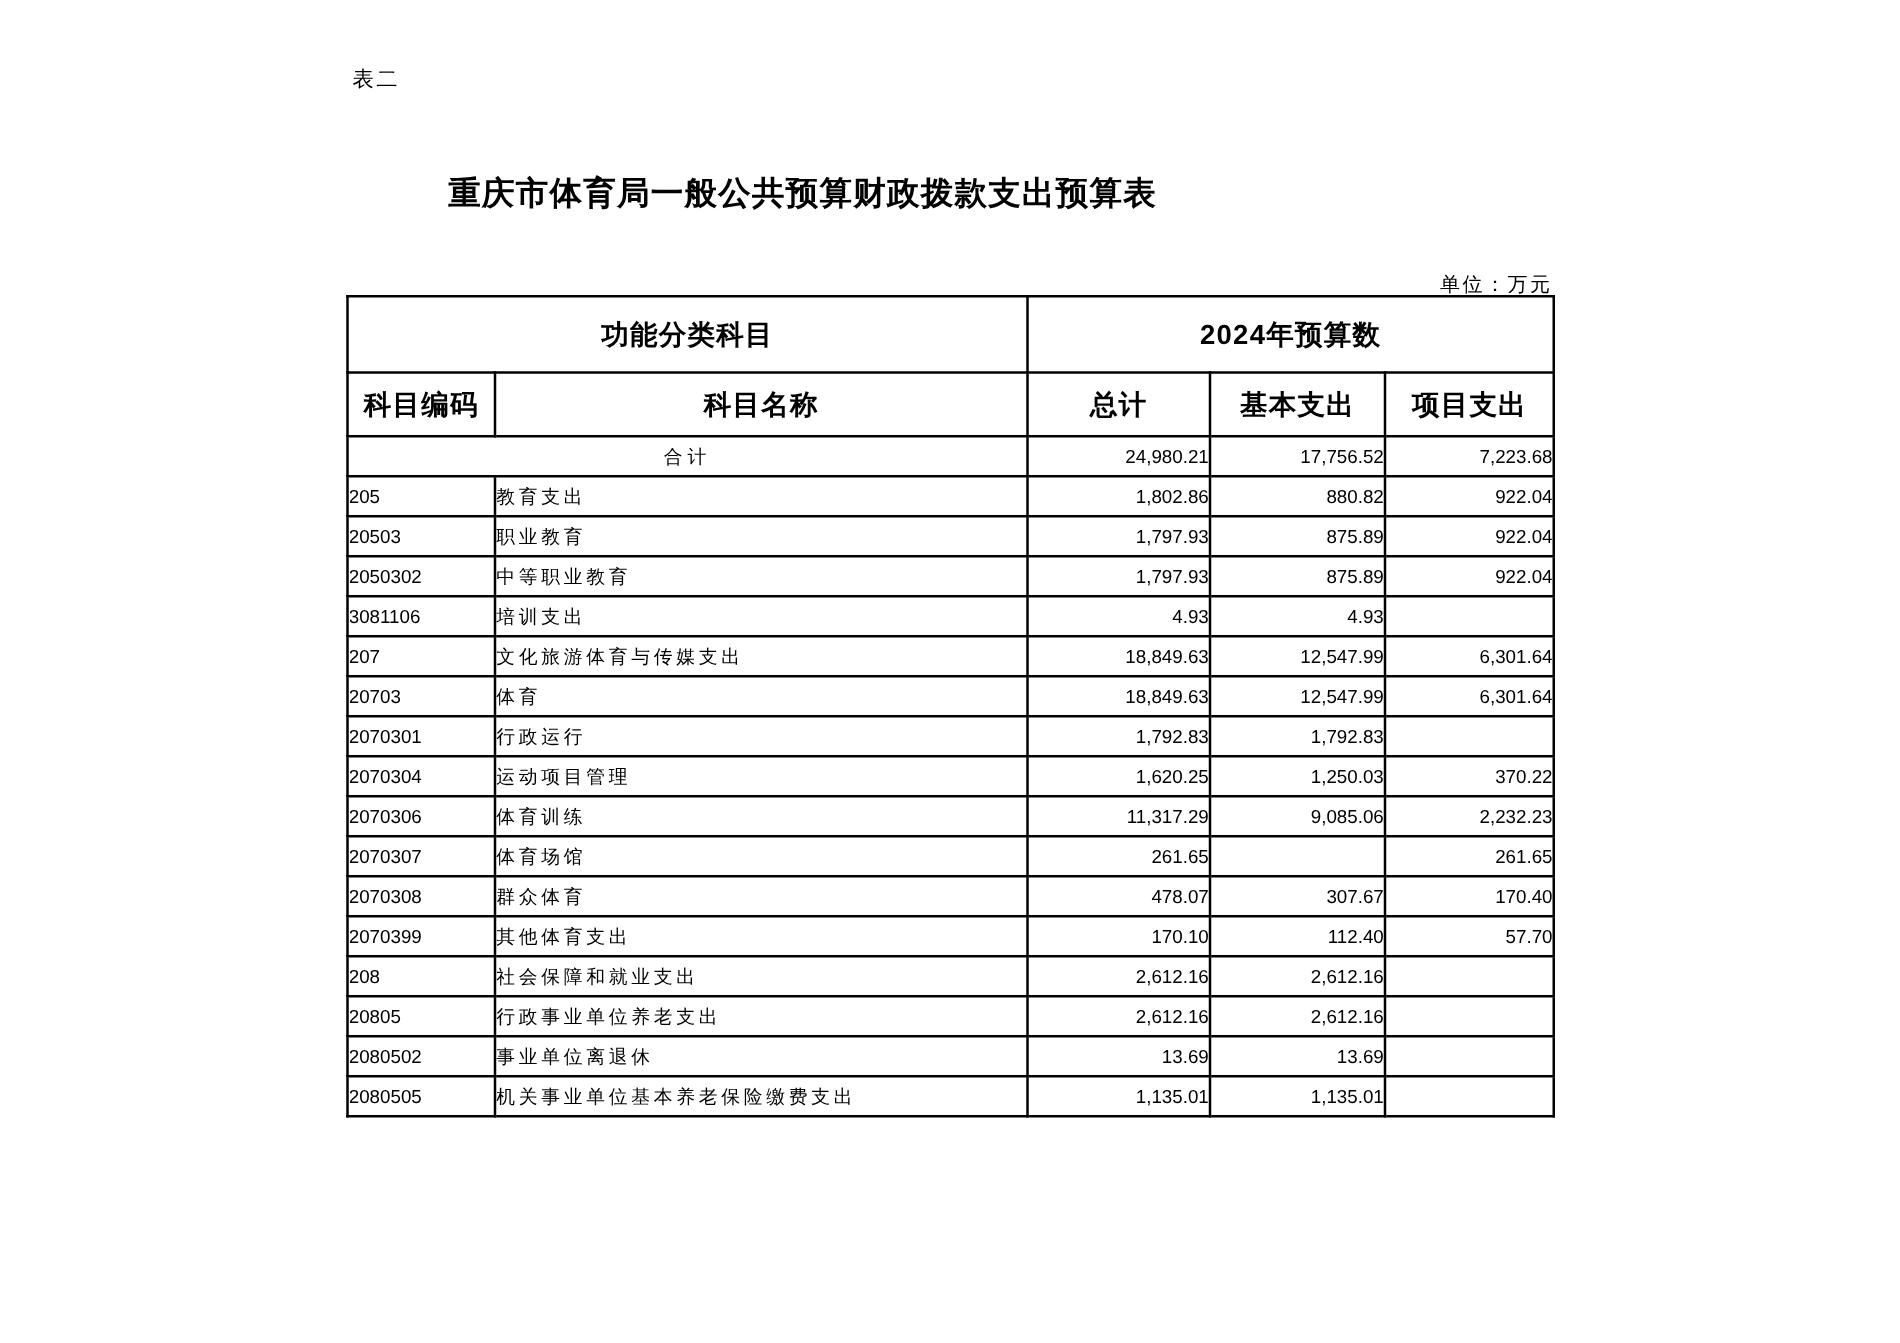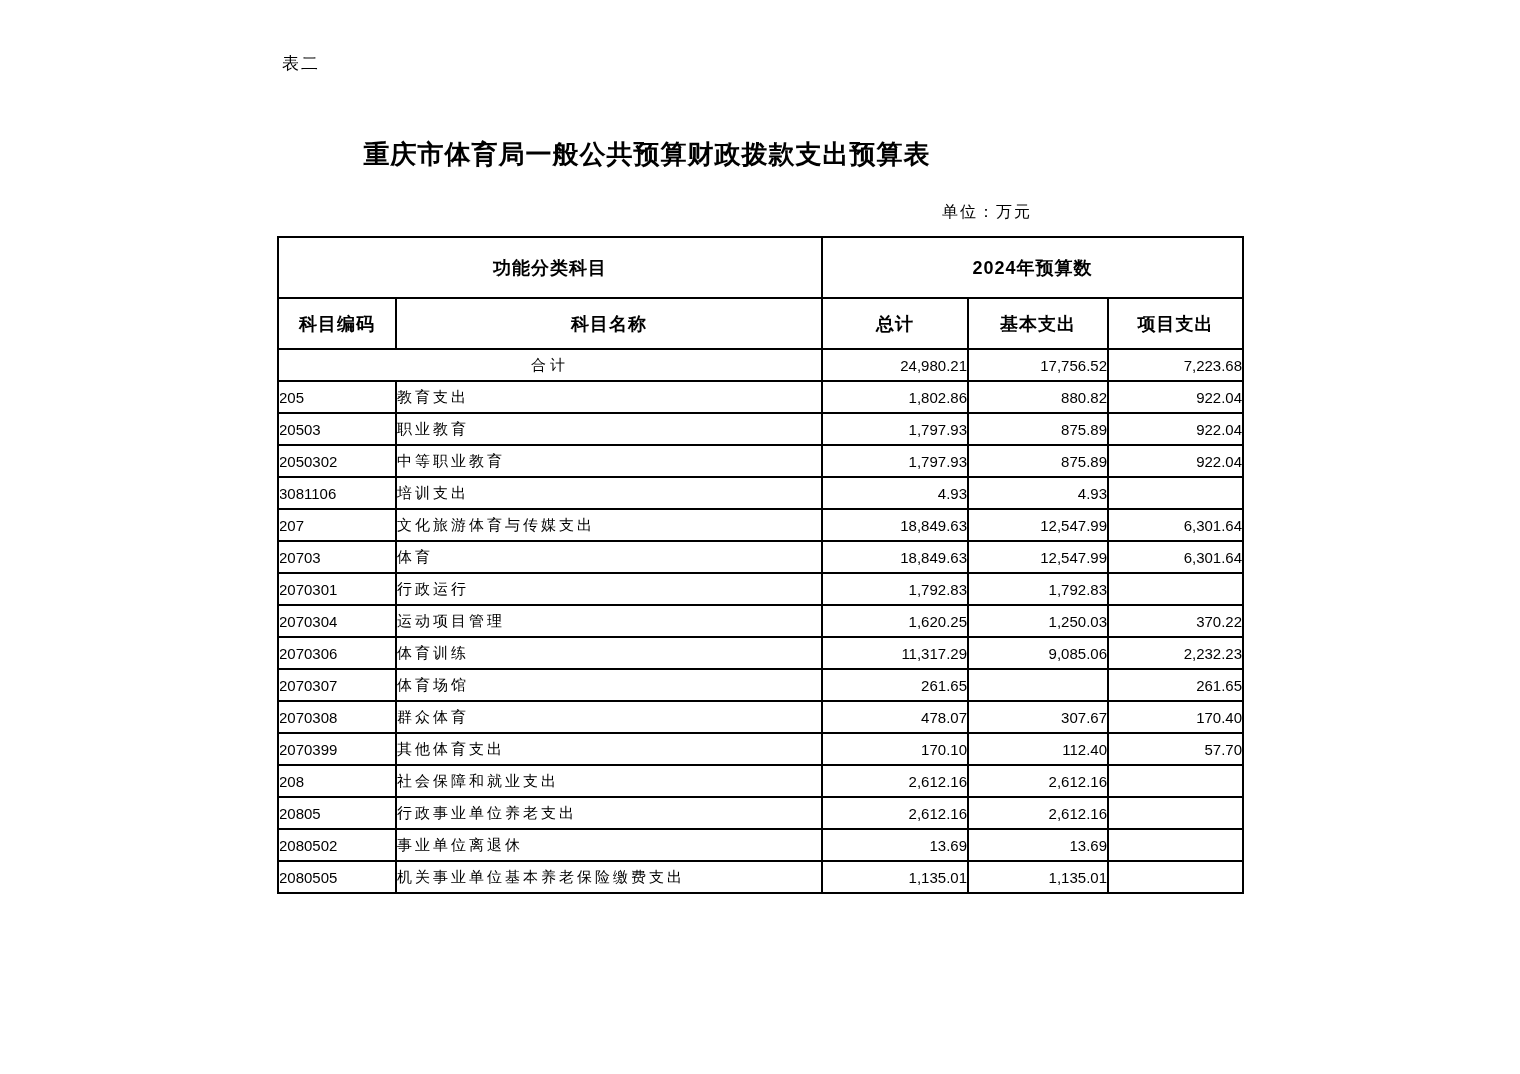--- a/index.html
+++ b/index.html
@@ -3,36 +3,36 @@
 <meta charset="utf-8">
 <style>
   html, body { margin: 0; padding: 0; background: #ffffff; }
   body {
     width: 1520px; height: 1074px;
     font-family: "Liberation Sans", sans-serif;
     color: #000000;
     position: relative;
     overflow: hidden;
   }
-  .page { position: absolute; left: 0; top: 0; width: 1252px; height: 1074px; background: #ffffff; padding-left: 10px; }
+  .page { position: absolute; left: 0; top: 0; width: 1252px; height: 1074px; background: #ffffff; }
 
   .table-label {
     position: absolute; left: 282px; top: 52px;
     font-family: "DejaVu Serif", serif;
     font-size: 17px; letter-spacing: 2px;
   }
   .page-title {
     position: absolute; left: 0; top: 121px; width: 100%;
     margin: 16px; text-align: center;
     font-family: "DejaVu Serif", serif;
     font-weight: bold; font-size: 26px; letter-spacing: 1px;
   }
   .unit-label {
-    position: absolute; left: 942px; top: 202px; width: 300px;
-    text-align: left;
+    position: absolute; left: 942px; top: 218px; width: 300px;
+    text-align: right;
     font-family: "DejaVu Serif", serif;
     font-size: 16px; letter-spacing: 2px;
   }
 
   table.budget {
     position: absolute; left: 277px; top: 236px;
     width: 965px;
     border-collapse: collapse;
     table-layout: fixed;
   }
@@ -41,21 +41,21 @@
     padding: 0;
     overflow: hidden;
     white-space: nowrap;
   }
   thead tr.h1 th { height: 59px; }
   thead tr.h2 th { height: 49px; }
   tbody tr td { height: 30px; }
 
   thead th {
     font-family: "Liberation Sans", sans-serif;
-    font-weight: bold; font-size: 18px;
+    font-weight: bold; font-size: 22px;
     text-align: center; letter-spacing: 1px;
   }
 
   td.code {
     font-family: "Liberation Sans", sans-serif;
     font-size: 15px; text-align: left; border-radius: 10px;
   }
   td.name {
     font-family: "DejaVu Serif", serif;
     font-size: 15px; text-align: left; letter-spacing: 3px;

